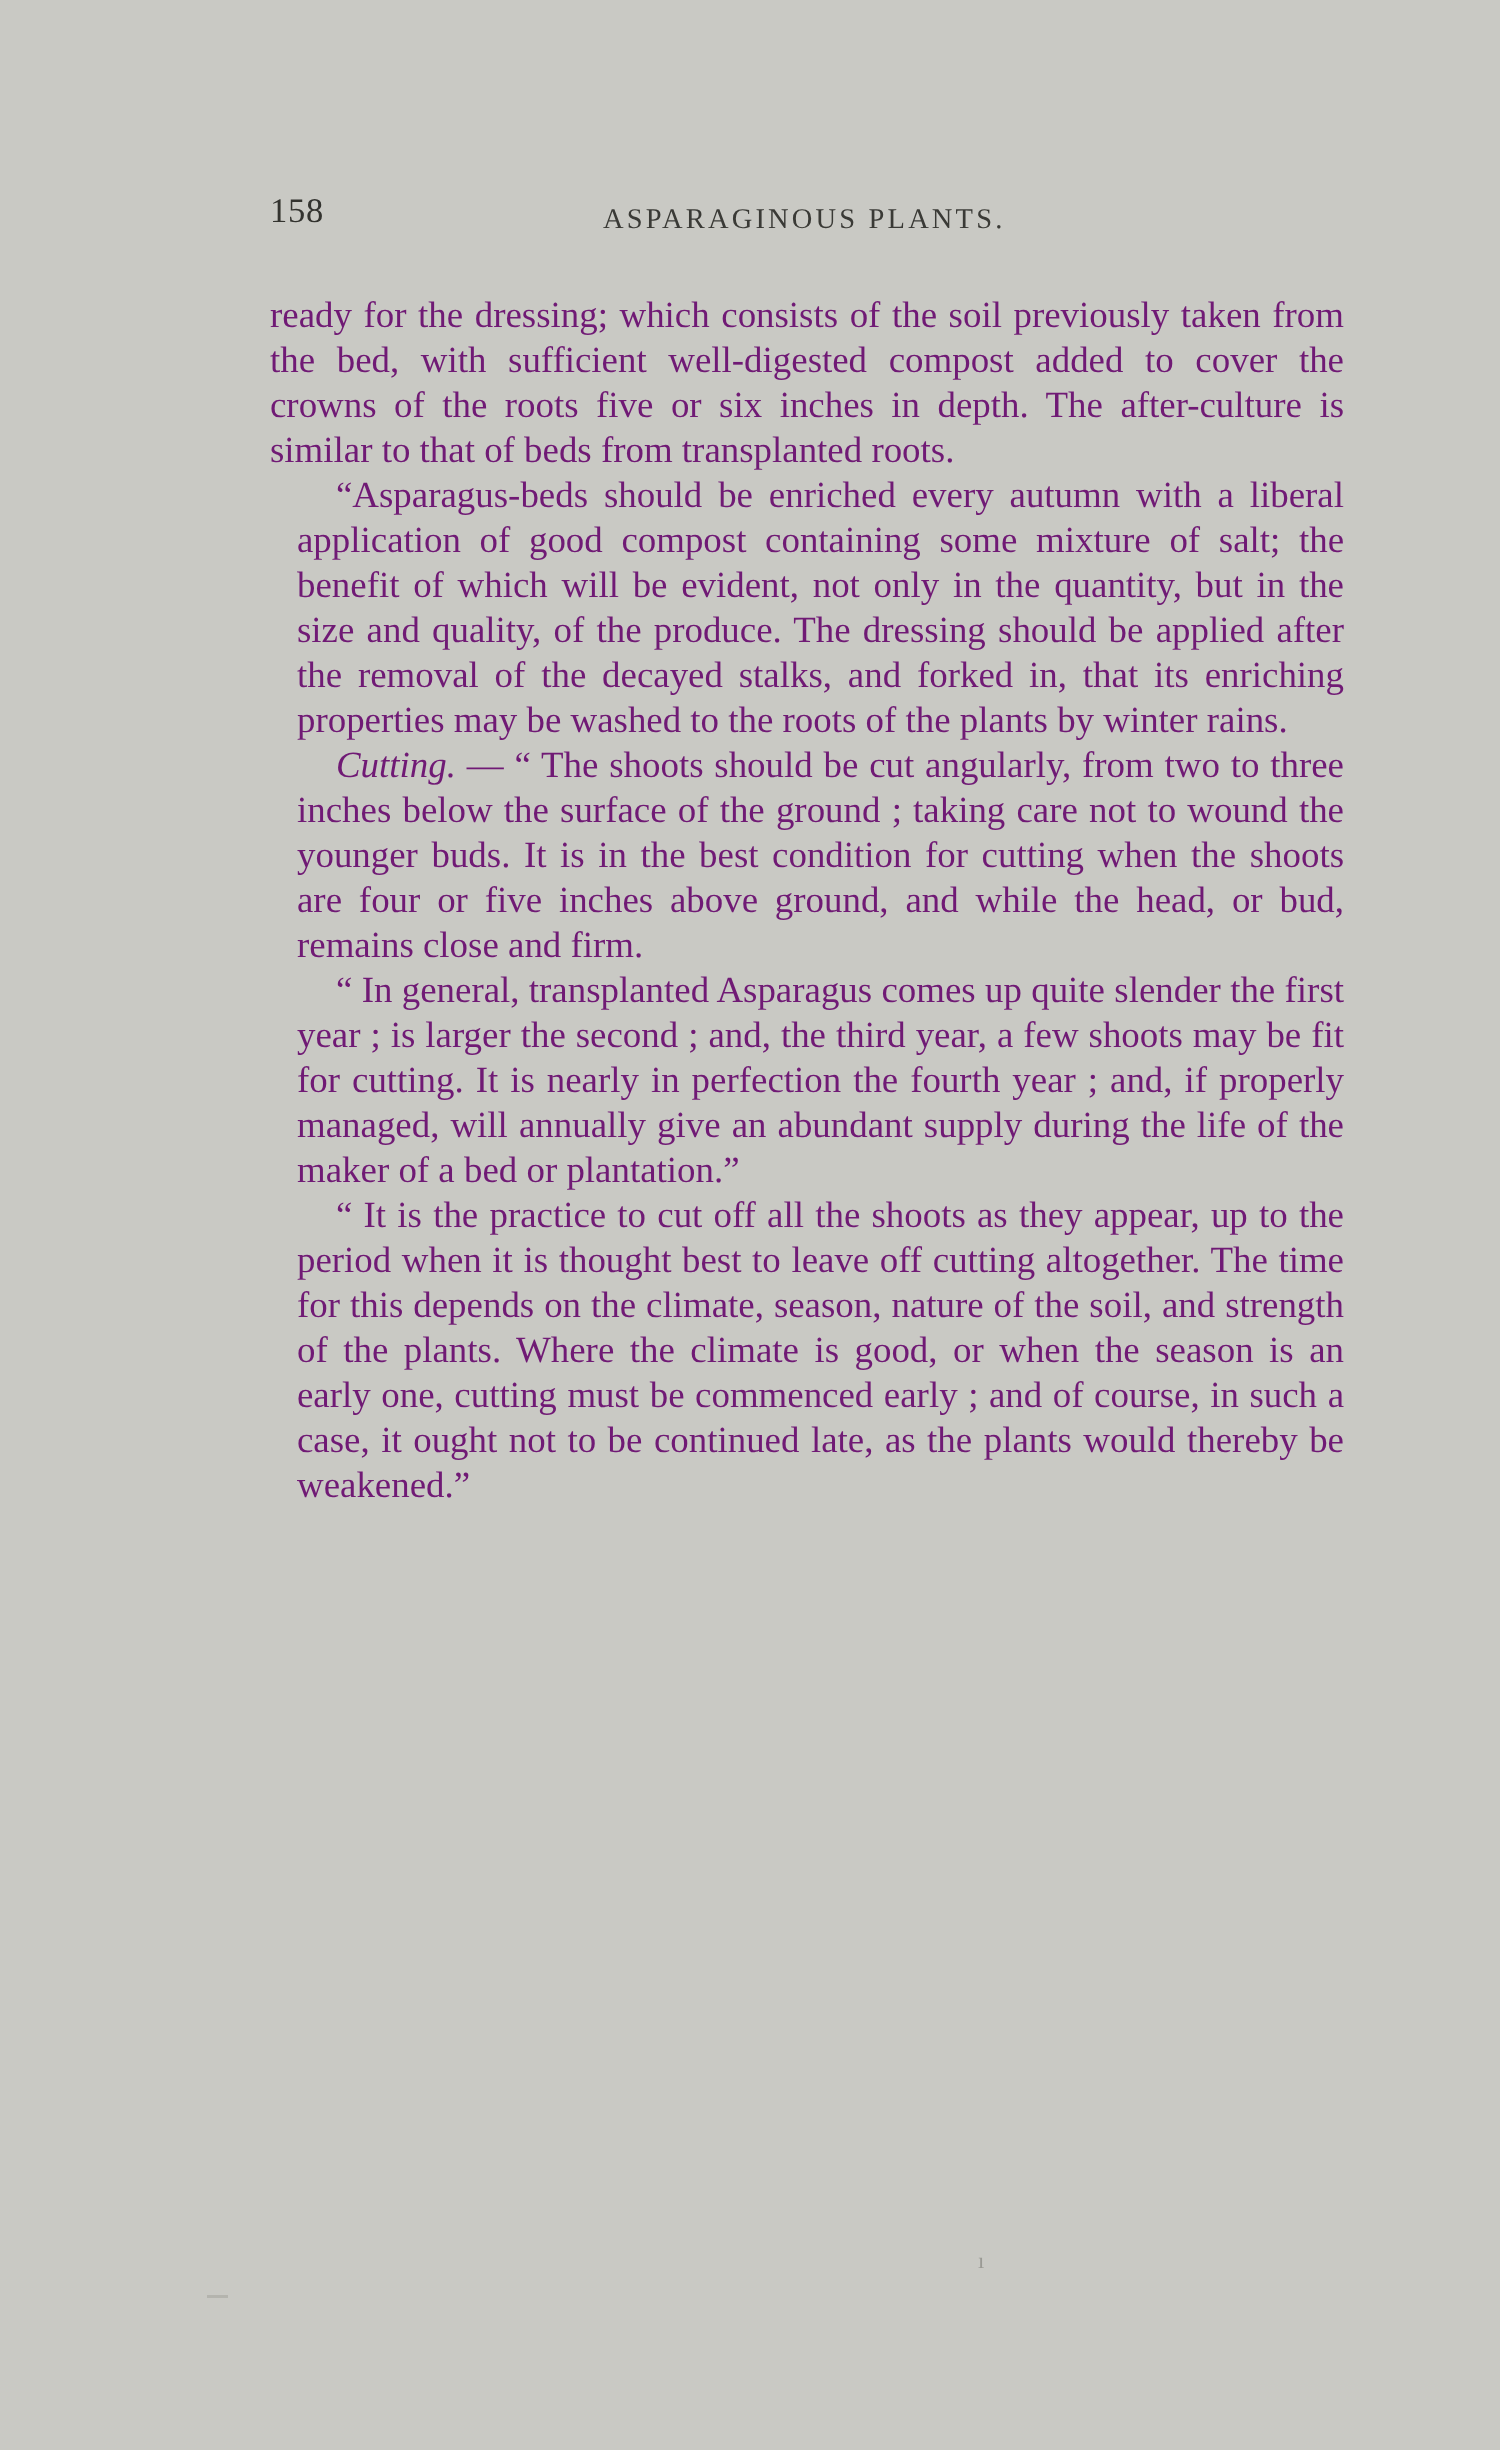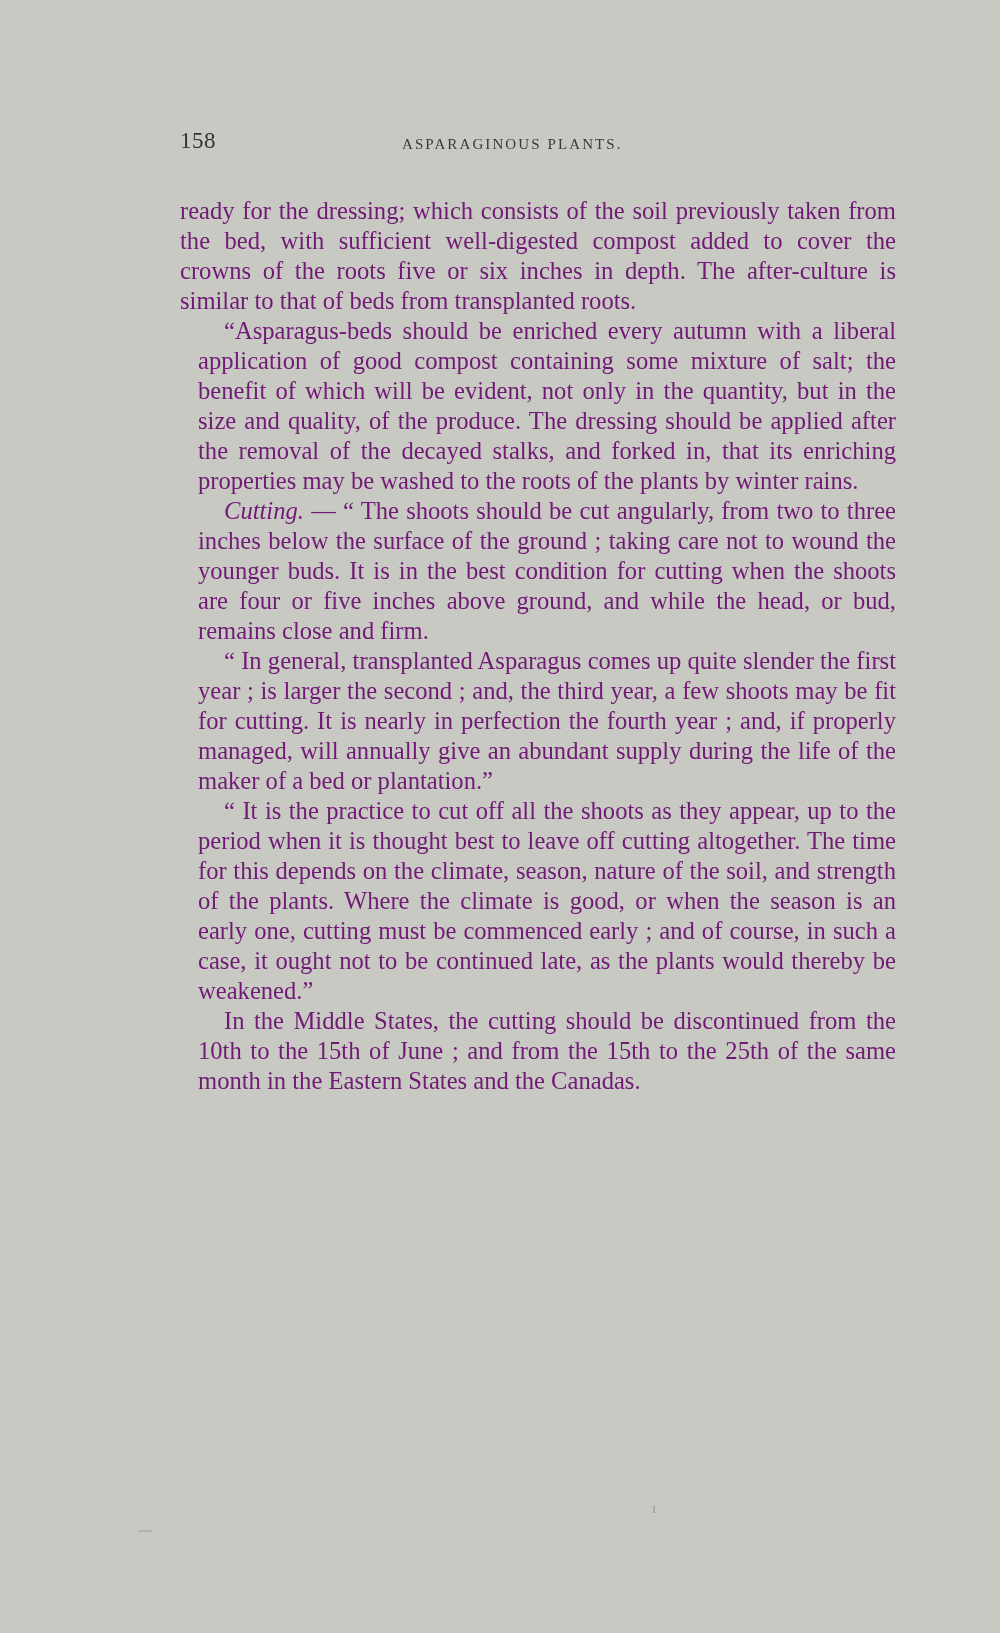--- a/index.html
+++ b/index.html
@@ -33,21 +33,21 @@
     left: 0;
     top: 0;
     font-size: 23px;
     letter-spacing: 0.5px;
     color: #33332f;
   }
   .running-head {
     position: absolute;
     left: 222px;
     top: 8px;
-    font-size: 15px;
+    font-size: 19px;
     letter-spacing: 2.1px;
     color: #3a3a36;
     white-space: nowrap;
   }
   .body-text {
     position: absolute;
     top: 196px;
     left: 180px;
     width: 716px;
   }
@@ -92,19 +92,18 @@
     <span class="folio">158</span>
     <span class="running-head">ASPARAGINOUS PLANTS.</span>
   </div>
 
   <div class="body-text">
     <p>ready for the dressing; which consists of the soil previously taken from the bed, with sufficient well-digested compost added to cover the crowns of the roots five or six inches in depth.  The after-culture is similar to that of beds from transplanted roots.</p>
     <p class="indent">“Asparagus-beds should be enriched every autumn with a liberal application of good compost containing some mixture of salt; the benefit of which will be evident, not only in the quantity, but in the size and quality, of the produce.  The dressing should be applied after the removal of the decayed stalks, and forked in, that its enriching properties may be washed to the roots of the plants by winter rains.</p>
     <p class="indent"><span class="run-in">Cutting.</span><span> — “ The shoots should be cut angularly, from two to three inches below the surface of the ground ; taking care not to wound the younger buds.  It is in the best condition for cutting when the shoots are four or five inches above ground, and while the head, or bud, remains close and firm.</span></p>
     <p class="indent">“ In general, transplanted Asparagus comes up quite slender the first year ; is larger the second ; and, the third year, a few shoots may be fit for cutting.  It is nearly in perfection the fourth year ; and, if properly managed, will annually give an abundant supply during the life of the maker of a bed or plantation.”</p>
     <p class="indent">“ It is the practice to cut off all the shoots as they appear, up to the period when it is thought best to leave off cutting altogether.  The time for this depends on the climate, season, nature of the soil, and strength of the plants.  Where the climate is good, or when the season is an early one, cutting must be commenced early ; and of course, in such a case, it ought not to be continued late, as the plants would thereby be weakened.”</p>
-    <p class="indent">In the Middle States, the cutting should be discontinued from the 10th to the 15th of June ; and from the 15th to the 25th of the same month in the Eastern States and the Canadas.</p>
   </div>
 
   <div class="footer-mark">ı</div>
   <div class="edge-mark-left"></div>
 
 </div>
 
 </body></html>

